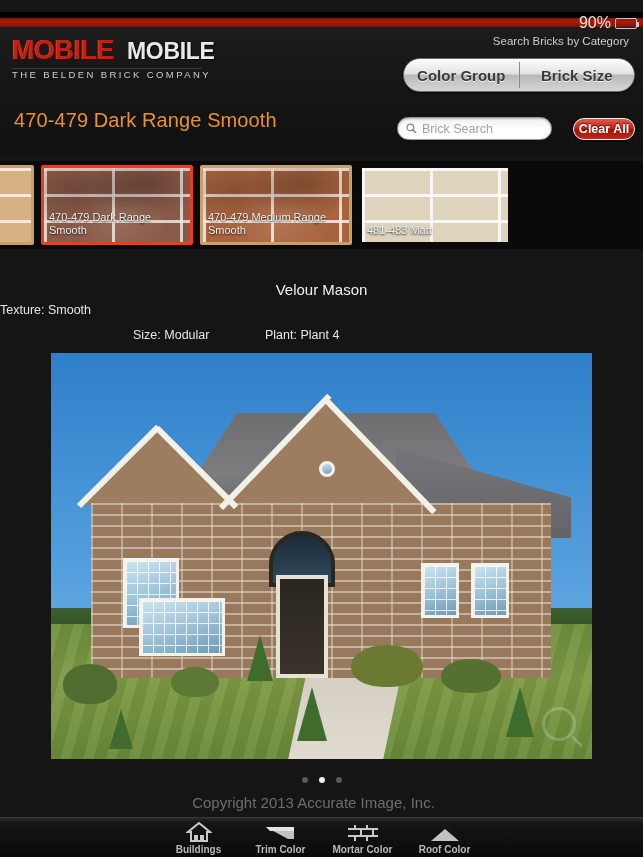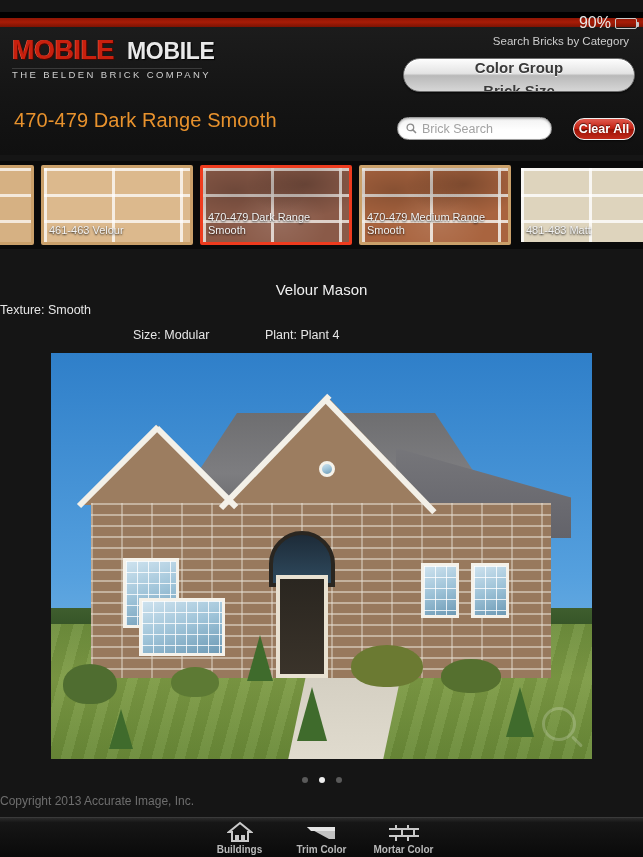--- a/index.html
+++ b/index.html
@@ -65,21 +65,20 @@
     position: absolute; right: 14px; top: 8px;
     font-size: 11.5px; color: #cdcdcd;
   }
   .segmented {
     position: absolute; right: 8px; top: 31px;
     width: 232px; height: 34px; border-radius: 17px;
     background: linear-gradient(180deg, #fdfdfd 0%, #e3e3e3 45%, #b9b9b9 52%, #d6d6d6 100%);
     border: 1px solid #6d6d6d;
     display: flex; overflow: hidden;
     box-shadow: 0 1px 2px rgba(0,0,0,.7), inset 0 1px 0 #fff;
-    flex-direction: column;
   }
   .seg-btn {
     flex: 1; display: flex; align-items: center; justify-content: center;
     font-size: 15px; font-weight: bold; color: #3a3a3a;
     text-shadow: 0 1px 0 rgba(255,255,255,.8);
     cursor: pointer;
   }
   .seg-div { width: 1px; background: #8a8a8a; margin: 3px 0; }
 
   .page-title {
@@ -246,22 +245,22 @@
   }
   .mag-wm:after { content:""; position:absolute; right:-11px; bottom:-5px;
     width:14px; height:3px; background: rgba(255,255,255,.20);
     transform: rotate(45deg); border-radius:2px; }
 
   
   .dots { position:absolute; left:0; right:0; top:777px; display:flex;
           justify-content:center; gap:11px; }
   .dot { width:6px; height:6px; border-radius:50%; background:#5a5a5a; cursor:pointer; }
   .dot.active { background:#efefef; }
-  .copyright { position:absolute; left:0; right:16px; top:794px; 
-               font-size:12px; color:#6e6e6e; }
+  .copyright { position:absolute; left:0; right:16px; top:794px; text-align:center;
+               font-size:15px; color:#6e6e6e; }
 
   
   .tabbar {
     position:absolute; left:0; bottom:0; width:643px; height:40px;
     background: linear-gradient(180deg, #2a2a2a 0%, #161616 12%, #0a0a0a 100%);
     border-top: 1px solid #3a3a3a;
     display:flex; align-items:center; justify-content:center; 
   }
   .tab { width:82px; display:flex; flex-direction:column; align-items:center;
          gap:1px; cursor:pointer; }
@@ -329,24 +328,20 @@
     </div>
   </div>
 
   <div class="strip">
 
     <div class="thumb" style="width:40px;margin-left:-6px">
       <div class="thumb-face brick b-tan"></div>
       <div class="thumb-label"></div>
     </div>
 
-    <div class="thumb" style="width:152px">
-      <div class="thumb-face brick b-tan2"></div>
-      <div class="thumb-label">461-463 Velour</div>
-    </div>
 
     <div class="thumb selected" style="width:152px">
       <div class="thumb-face brick b-dark b-mottle"></div>
       <div class="thumb-label">470-479 Dark Range Smooth</div>
     </div>
 
     <div class="thumb" style="width:152px">
       <div class="thumb-face brick b-med b-mottle"></div>
       <div class="thumb-label">470-479 Medium Range Smooth</div>
     </div>
@@ -448,15 +443,23 @@
             <line x1="13" y1="4" x2="13" y2="11"></line>
             <line x1="25" y1="4" x2="25" y2="11"></line>
             <line x1="7" y1="11" x2="7" y2="16"></line>
             <line x1="19" y1="11" x2="19" y2="16"></line>
           </g>
         </svg>
       </span>
       <span class="tab-label">Mortar Color</span>
     </div>
 
+    <div class="tab">
+      <span class="tab-ico">
+        <svg width="30" height="16" viewBox="0 0 30 16">
+          <path d="M15 2 L29 14 L1 14 Z" fill="#c2c2c2"></path>
+        </svg>
+      </span>
+      <span class="tab-label">Roof Color</span>
+    </div>
   </div>
 
 </div>
 
 </body></html>

